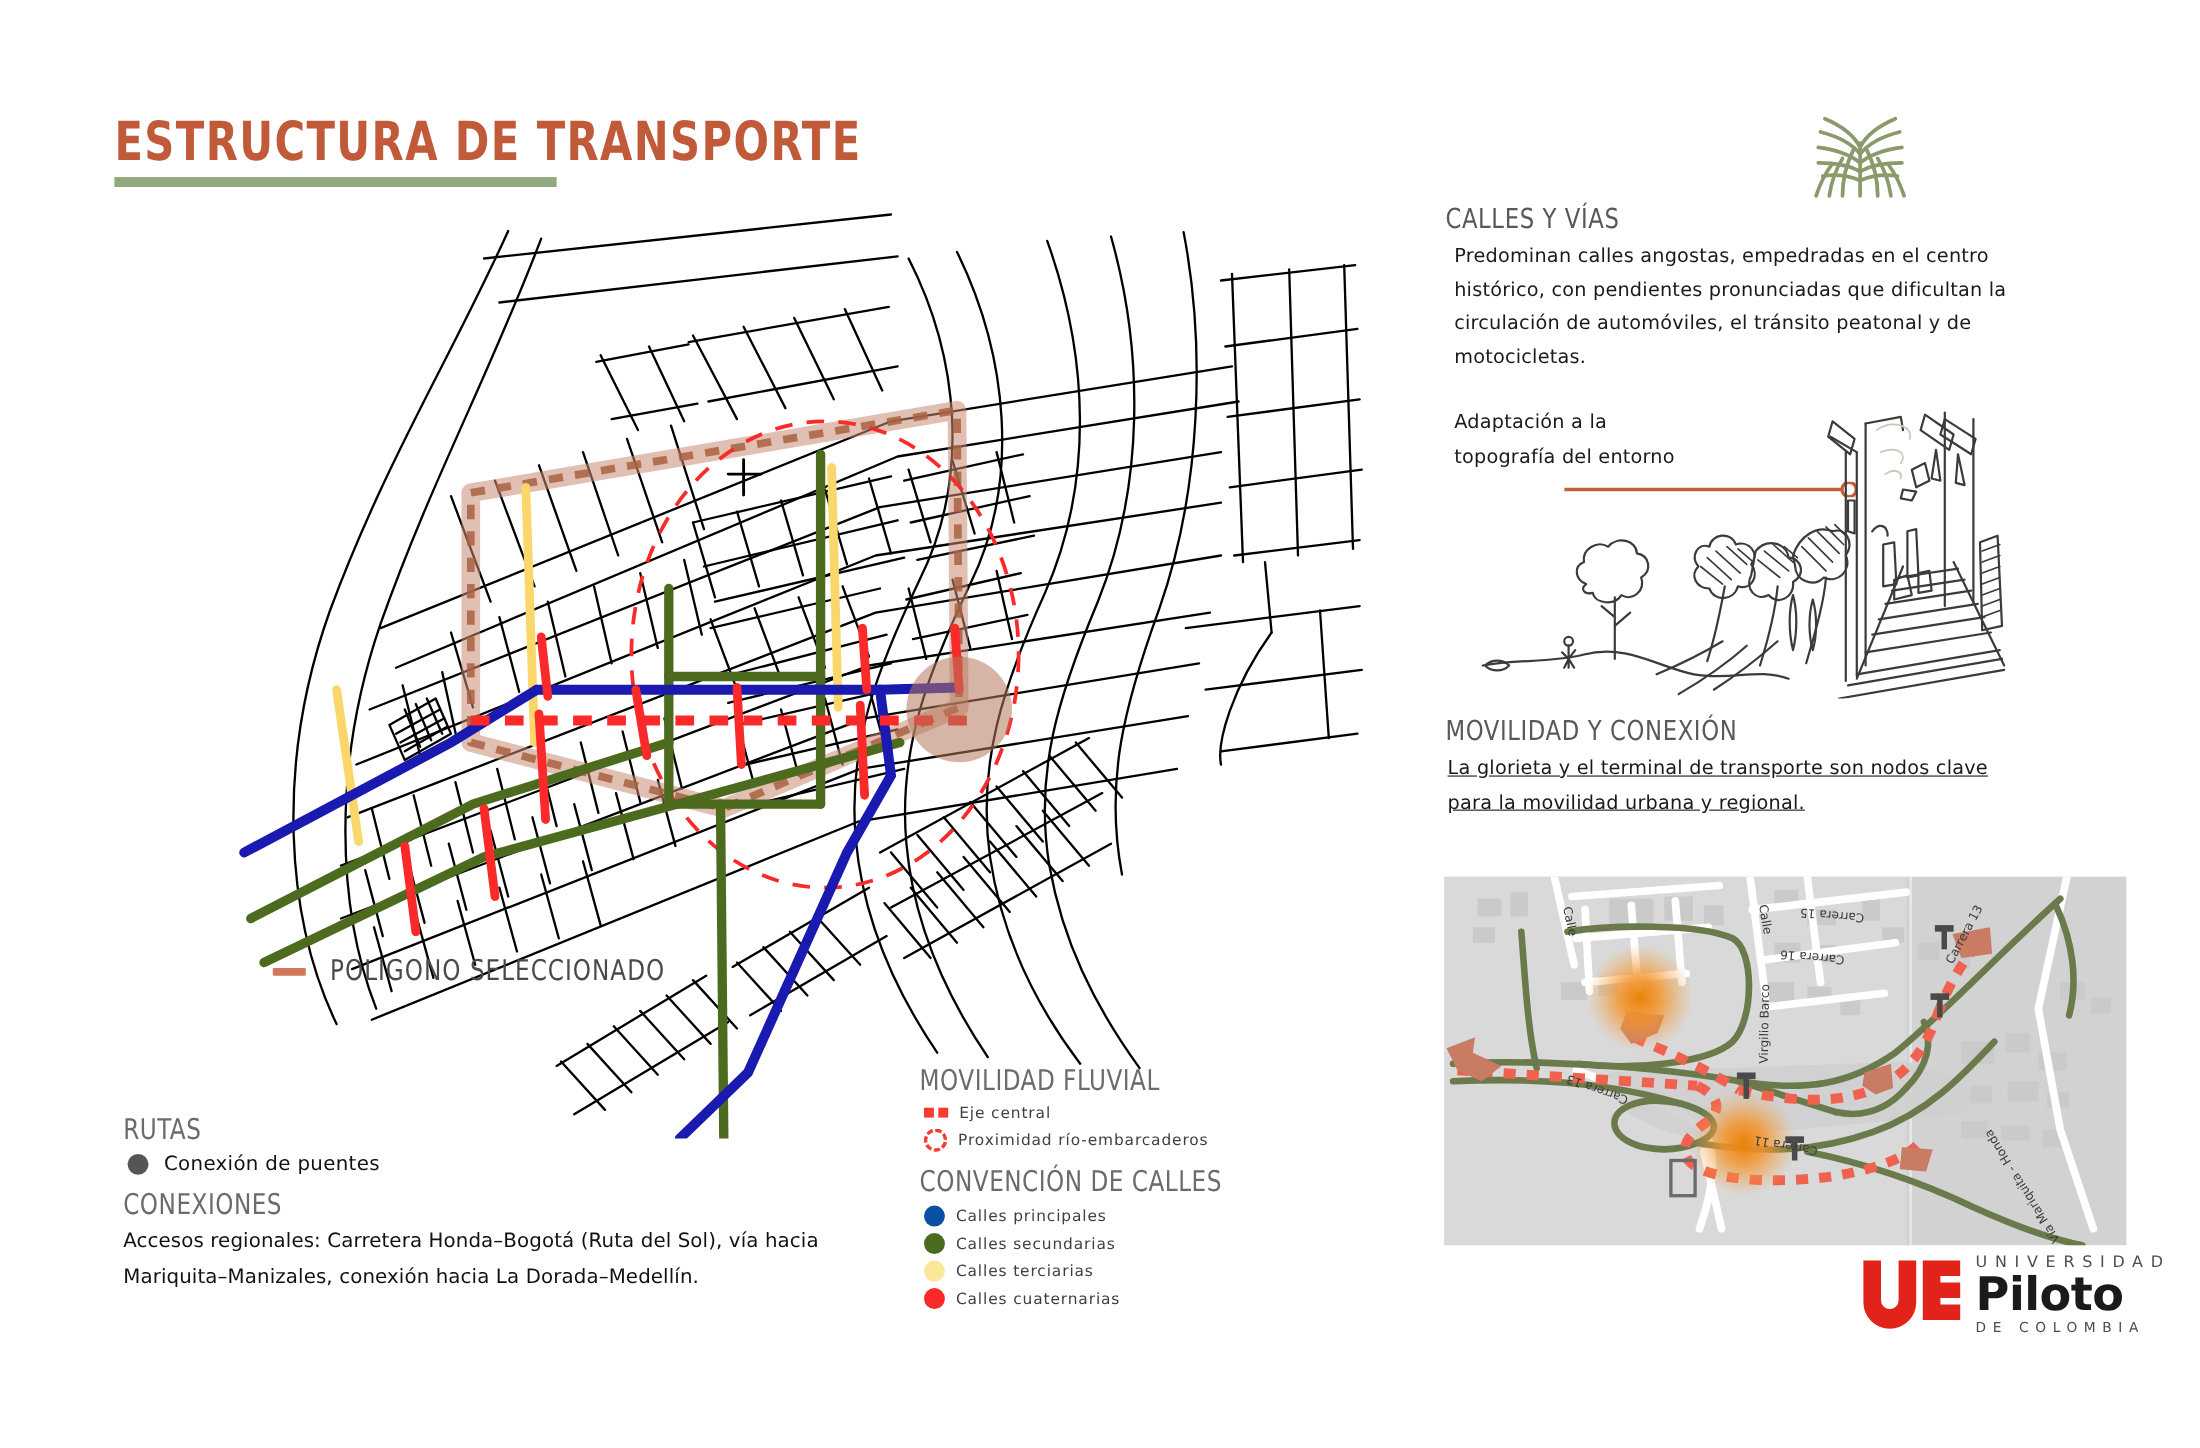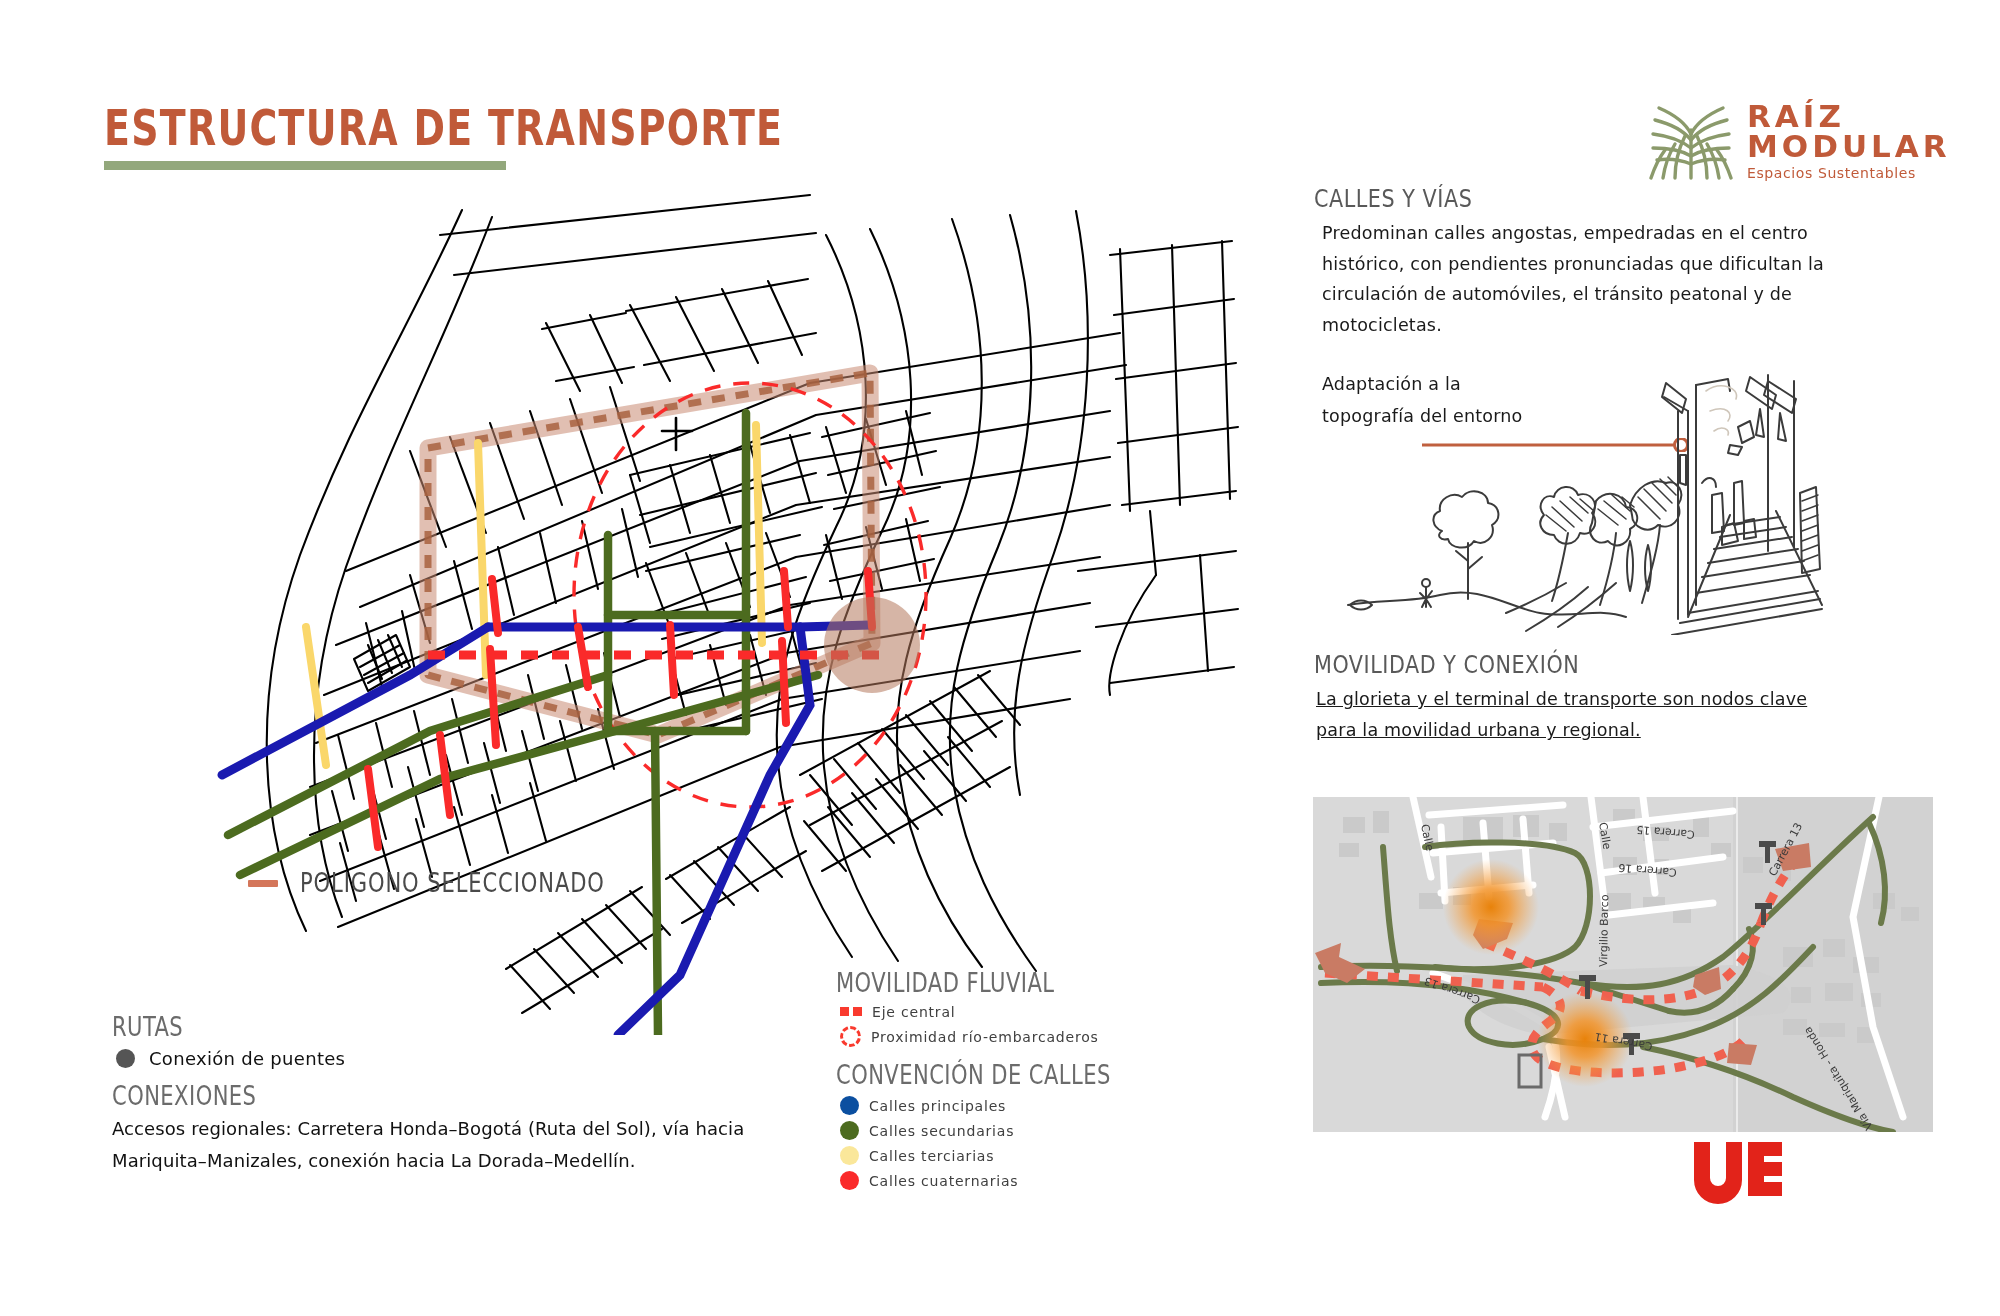--- a/index.html
+++ b/index.html
@@ -122,25 +122,20 @@
       <path d="M46 56 C 56 50, 68 48, 84 48"></path>
       <path d="M46 64 C 56 60, 66 58, 80 60"></path>
       <path d="M30 78 C 30 62, 34 48, 40 36"></path>
       <path d="M62 78 C 62 62, 58 48, 52 36"></path>
       <path d="M18 78 C 20 64, 24 54, 30 44"></path>
       <path d="M74 78 C 72 64, 68 54, 62 44"></path>
       <path d="M6 78 C 10 66, 14 58, 20 50"></path>
       <path d="M86 78 C 82 66, 78 58, 72 50"></path>
     </g>
   </svg>
-  <div id="raiz-text">
-    <div class="raiz-line" id="raiz-l1">RAÍZ</div>
-    <div class="raiz-line" id="raiz-l2">MODULAR</div>
-    <div id="raiz-l3">Espacios Sustentables</div>
-  </div>
 </div>
 
 <svg id="main-map" viewBox="0 0 1130 860">
   <g stroke="#000" fill="none" stroke-width="2.1" stroke-linejoin="round" stroke-linecap="round">
 
     <path d="M196 756 C 150 660, 140 520, 190 380 C 240 245, 300 150, 352 35"></path>
     <path d="M232 742 C 196 650, 192 520, 236 392 C 282 262, 334 168, 382 42"></path>
 
     <path d="M236 396 L 700 208 L 1010 158"></path>
     <path d="M250 432 L 706 240 L 1016 190"></path>
@@ -646,13 +641,18 @@
   </g>
 </svg>
 
 <div id="upc-logo" style="position:absolute; left:1692px; top:1140px; display:flex; align-items:center;">
   <svg width="92" height="66" viewBox="0 0 92 66">
     <g fill="#E2231A">
       <path d="M2 2 h16 v36 a8 8 0 0 0 16 0 V2 h16 v38 a24 24 0 0 1 -48 0 Z"></path>
       <path d="M56 2 h34 v14 h-18 v6 h18 v14 h-18 v6 h18 v14 h-34 Z"></path>
     </g>
   </svg>
+  <div style="margin-left:12px;">
+    <div style="font-size:14.5px; letter-spacing:7px; color:#4d4d4d;">UNIVERSIDAD</div>
+    <div style="font-size:42px; font-weight:bold; color:#1a1a1a; line-height:1.02; letter-spacing:-0.5px;">Piloto</div>
+    <div style="font-size:12.5px; letter-spacing:6px; color:#4d4d4d;">DE COLOMBIA</div>
+  </div>
 </div>
 
 </body></html>

